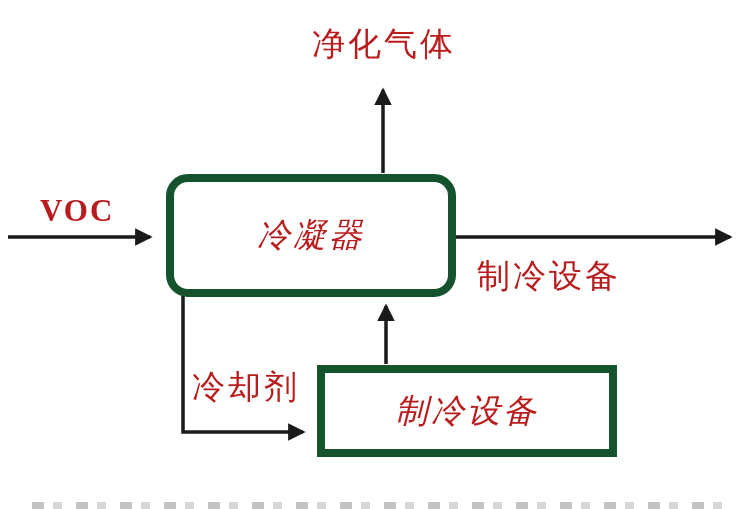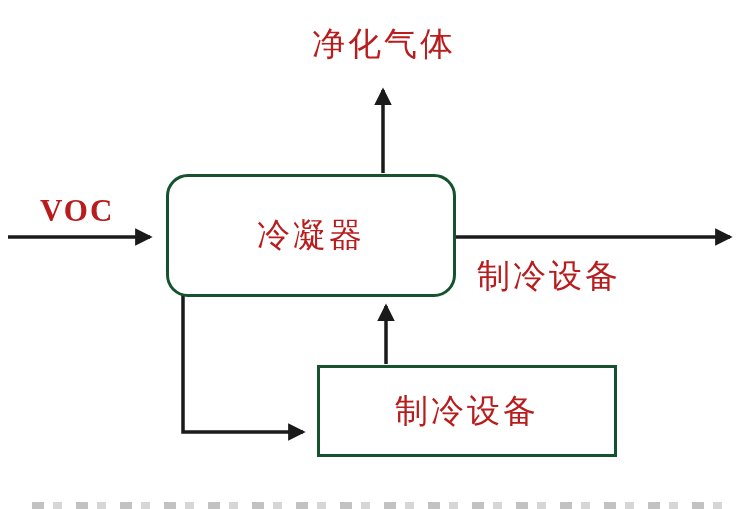--- a/index.html
+++ b/index.html
@@ -20,26 +20,27 @@
     overflow: hidden;
     filter: blur(0.3px);
   }
   .arrows {
     position: absolute;
     left: 0;
     top: 0;
   }
   .box {
     position: absolute;
-    border: 3px solid #14532d;
+    border: 8px solid #14532d;
     background: #ffffff;
     display: flex;
     align-items: center;
     justify-content: center;
     box-sizing: border-box;
+    font-style: italic;
   }
   .condenser {
     left: 166px;
     top: 174px;
     width: 290px;
     height: 123px;
     border-radius: 22px;
   }
   .refrigeration {
     left: 317px;
@@ -105,16 +106,17 @@
   <div class="box refrigeration">
     <span>制冷设备</span>
   </div>
 
   <div class="label" style="left:312px; top:26px;">净化气体</div>
 
   <div class="label label-voc" style="left:40px; top:194px;">VOC</div>
 
   <div class="label" style="left:477px; top:258px;">制冷设备</div>
 
+  <div class="label" style="left:192px; top:369px;">冷却剂</div>
 
   <div class="caption-fragment"></div>
 
 </div>
 
 </body></html>

